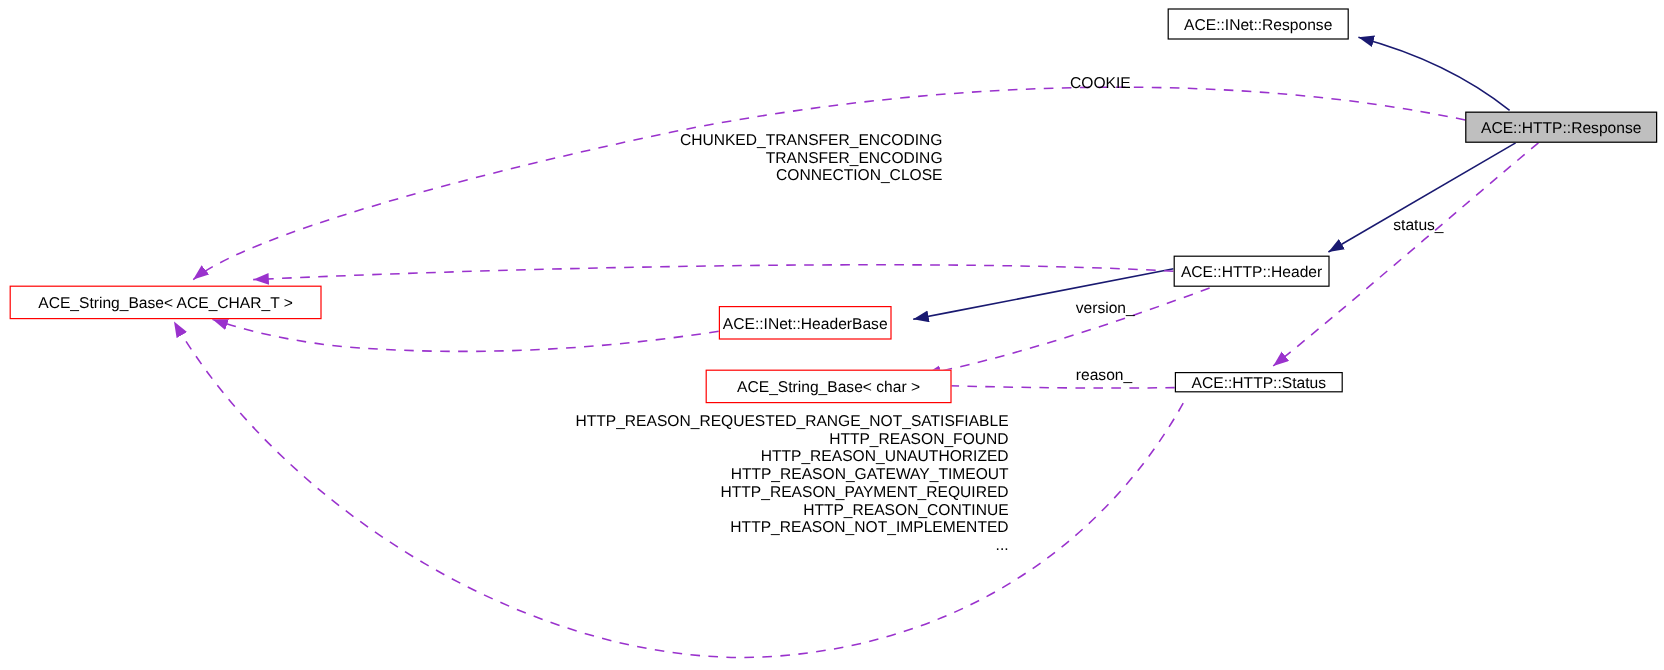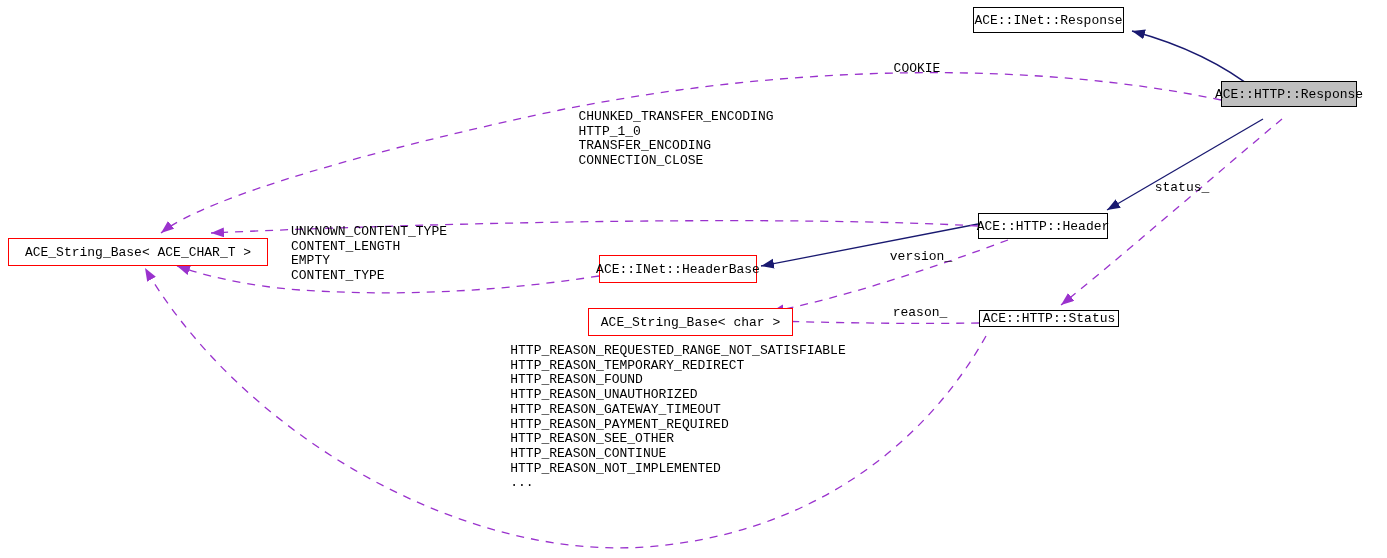--- a/index.html
+++ b/index.html
@@ -1,39 +1,39 @@
 <!DOCTYPE html>
 <html><head>
 <meta charset="utf-8">
 <style>
   html,body{margin:0;padding:0;background:#ffffff;}
   #canvas{
     position:relative;
     width:1387px;height:558px;
     background:#ffffff;
-    font-family:Liberation Mono, monospace;
+    font-family:Liberation Sans, sans-serif;
     font-size:13px;color:#000;
     overflow:hidden;
   }
   #edges{position:absolute;left:0;top:0;}
   .node{
     position:absolute;
     display:flex;align-items:center;justify-content:center;
     background:#ffffff;
     border:1.5px solid #000000;
     box-sizing:border-box;
     white-space:nowrap;
     cursor:pointer;
   }
   .node.current{background:#bfbfbf;cursor:default;}
   .node.truncated{border:1.8px solid #ff0000;}
   .elabel{
     position:absolute;
     transform:translateX(-50%);
-    text-align:left;
+    text-align:right;
     line-height:14.7px;
     white-space:nowrap;
   }
   .edge-solid{fill:none;stroke:#191970;stroke-width:1.3;}
   .edge-dashed{fill:none;stroke:#9a32cd;stroke-width:1.3;stroke-dasharray:8 7;}
 </style>
 </head>
 <body>
 
 <div id="canvas">
@@ -56,58 +56,49 @@
     <path class="edge-dashed" marker-end="url(#arrow-purple)" d="M 978,226 C 800,216 470,221 211,233"></path>
     <path class="edge-dashed" marker-end="url(#arrow-purple)" d="M 1282,119 C 1215,175 1115,262 1061,305"></path>
     <path class="edge-dashed" marker-end="url(#arrow-purple)" d="M 1008,240 C 935,267 850,296 771,312"></path>
     <path class="edge-dashed" marker-end="url(#arrow-purple)" d="M 979,323 C 915,324 845,323 771,321"></path>
     <path class="edge-dashed" marker-end="url(#arrow-purple)" d="M 599,276 C 490,293 390,296 300,290 C 245,286 203,275 177,266"></path>
     <path class="edge-dashed" marker-end="url(#arrow-purple)" d="M 986,336 C 925,445 810,535 645,547 C 455,560 238,428 145,268"></path>
   </svg>
 
   <div class="node" style="left:973px;top:7px;width:151px;height:26px">ACE::INet::Response</div>
 
-  <div class="node current" style="left:1221px;top:81px;width:136px;height:26px">ACE::HTTP::Response</div>
+  <div class="node current" style="left:1221px;top:93px;width:160px;height:26px">ACE::HTTP::Response</div>
 
   <div class="node" style="left:978px;top:213px;width:130px;height:26px">ACE::HTTP::Header</div>
 
-  <div class="node truncated" style="left:599px;top:255px;width:158px;height:28px">ACE::INet::HeaderBase</div>
+  <div class="node truncated" style="left:599px;top:255px;width:144px;height:28px">ACE::INet::HeaderBase</div>
 
   <div class="node truncated" style="left:588px;top:308px;width:205px;height:28px">ACE_String_Base&lt; char &gt;</div>
 
   <div class="node" style="left:979px;top:310px;width:140px;height:17px">ACE::HTTP::Status</div>
 
   <div class="node truncated" style="left:8px;top:238px;width:260px;height:28px">ACE_String_Base&lt; ACE_CHAR_T &gt;</div>
 
   <div class="elabel" style="left:917px;top:62px">
     <div>COOKIE</div>
   </div>
 
   <div class="elabel" style="left:676px;top:110px">
     <div>CHUNKED_TRANSFER_ENCODING</div>
-    <div>HTTP_1_0</div>
     <div>TRANSFER_ENCODING</div>
     <div>CONNECTION_CLOSE</div>
   </div>
 
-  <div class="elabel" style="left:369px;top:225px">
-    <div>UNKNOWN_CONTENT_TYPE</div>
-    <div>CONTENT_LENGTH</div>
-    <div>EMPTY</div>
-    <div>CONTENT_TYPE</div>
-  </div>
 
-  <div class="elabel" style="left:678px;top:344px">
+  <div class="elabel" style="left:660px;top:344px">
     <div>HTTP_REASON_REQUESTED_RANGE_NOT_SATISFIABLE</div>
-    <div>HTTP_REASON_TEMPORARY_REDIRECT</div>
     <div>HTTP_REASON_FOUND</div>
     <div>HTTP_REASON_UNAUTHORIZED</div>
     <div>HTTP_REASON_GATEWAY_TIMEOUT</div>
     <div>HTTP_REASON_PAYMENT_REQUIRED</div>
-    <div>HTTP_REASON_SEE_OTHER</div>
     <div>HTTP_REASON_CONTINUE</div>
     <div>HTTP_REASON_NOT_IMPLEMENTED</div>
     <div>...</div>
   </div>
 
   <div class="elabel" style="left:1182px;top:181px">status_</div>
 
   <div class="elabel" style="left:921px;top:250px">version_</div>
 
   <div class="elabel" style="left:920px;top:306px">reason_</div>

